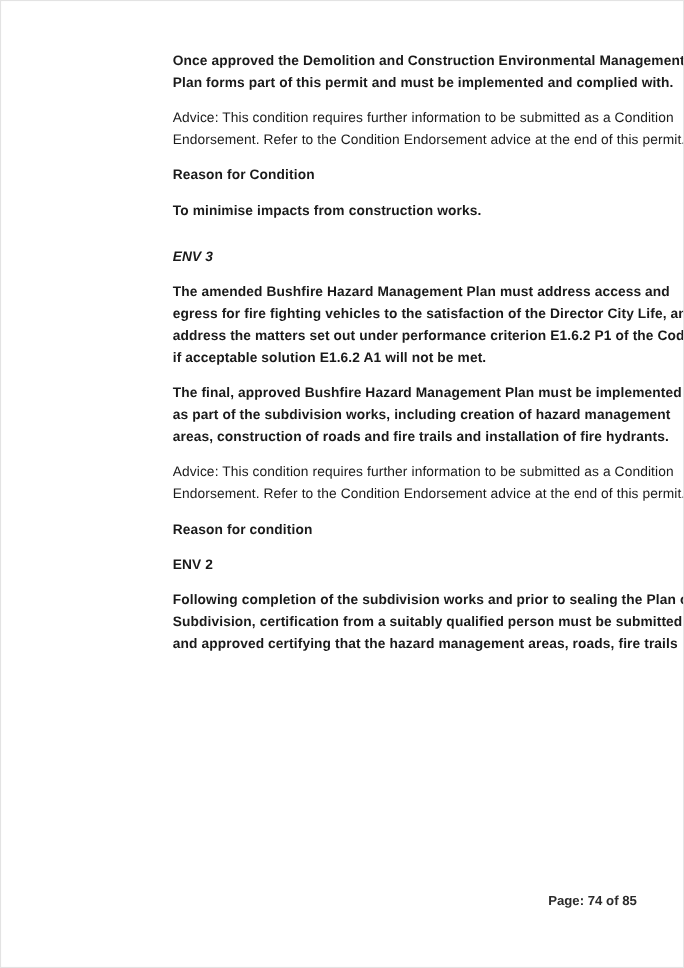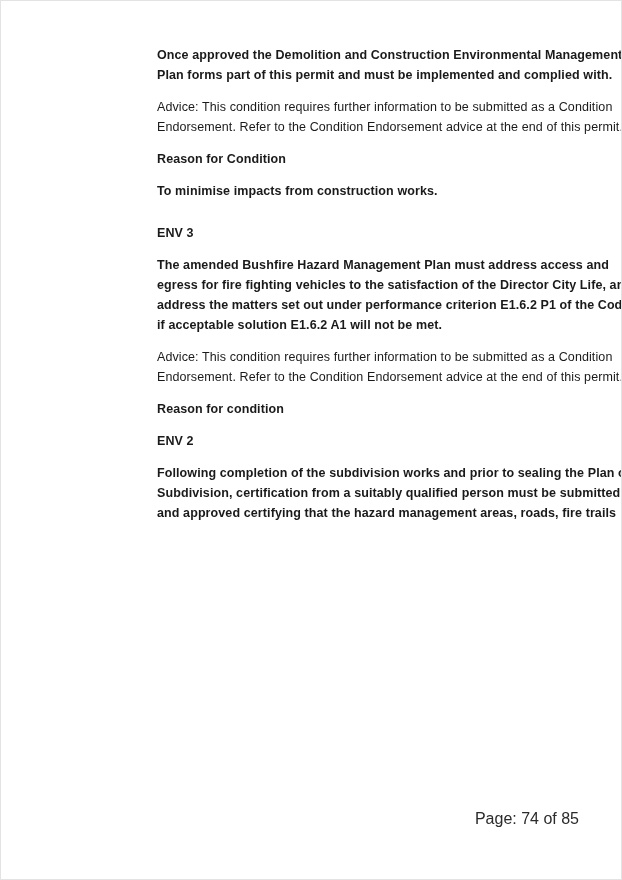--- a/index.html
+++ b/index.html
@@ -29,29 +29,29 @@
     margin: 0 0 12px 0;
     font-size: 12.5px;
     line-height: 20px;
     white-space: pre;            
     letter-spacing: 0.1px;
   }
   .b { font-weight: bold; }
   .i { }
   .r { font-weight: bold; }
   .h { font-weight: bold; }
-  .h-gap { margin-top: 22px !important; }  
+  .h-gap { margin-top: 22px !important; font-style: italic; }  
   .footer {
     position: absolute;
     top: 812px;
     right: 42px;
-    font-size: 16px;
+    font-size: 12px;
     line-height: 12px;
     color: #2b2b2b;
-    font-weight: normal;
+    font-weight: bold;
   }
 </style>
 </head>
 <body>
 
 <div class="page">
   <div class="content">
 
     <p class="b">Once approved the Demolition and Construction Environmental Management
 Plan forms part of this permit and must be implemented and complied with.</p>
@@ -65,20 +65,23 @@
     <p class="r">To minimise impacts from construction works.</p>
 
     <p class="h h-gap">ENV 3</p>
 
 
     <p class="b">The amended Bushfire Hazard Management Plan must address access and
 egress for fire fighting vehicles to the satisfaction of the Director City Life, and
 address the matters set out under performance criterion E1.6.2 P1 of the Code
 if acceptable solution E1.6.2 A1 will not be met.</p>
 
+    <p class="b">The final, approved Bushfire Hazard Management Plan must be implemented
+as part of the subdivision works, including creation of hazard management
+areas, construction of roads and fire trails and installation of fire hydrants.</p>
 
     <p class="i">Advice: This condition requires further information to be submitted as a Condition
 Endorsement. Refer to the Condition Endorsement advice at the end of this permit.</p>
 
     <p class="r">Reason for condition</p>
 
 
     <p class="h">ENV 2</p>
 
     <p class="b">Following completion of the subdivision works and prior to sealing the Plan of

